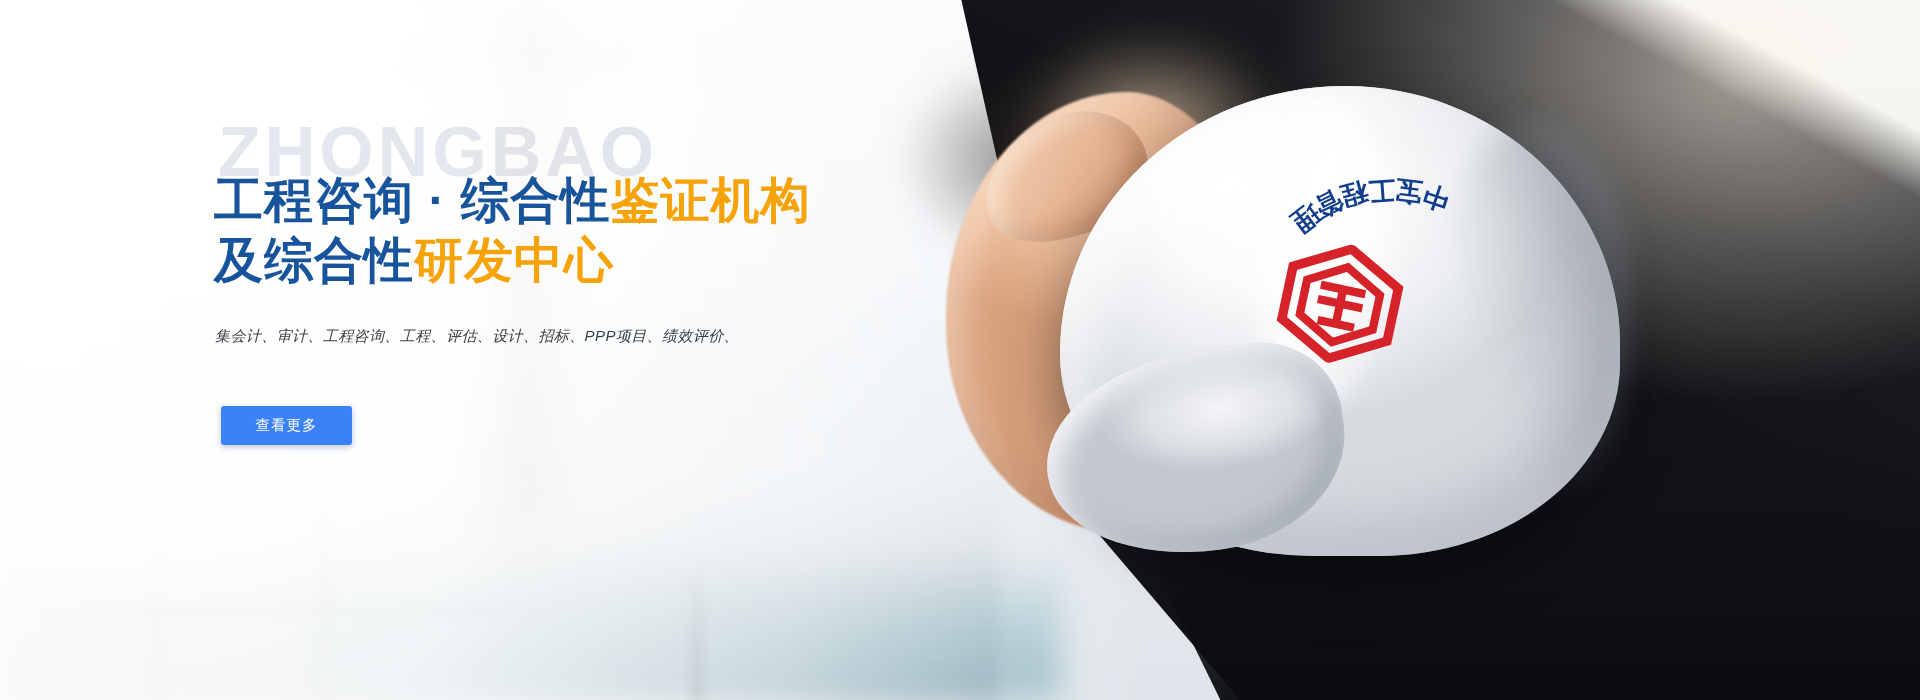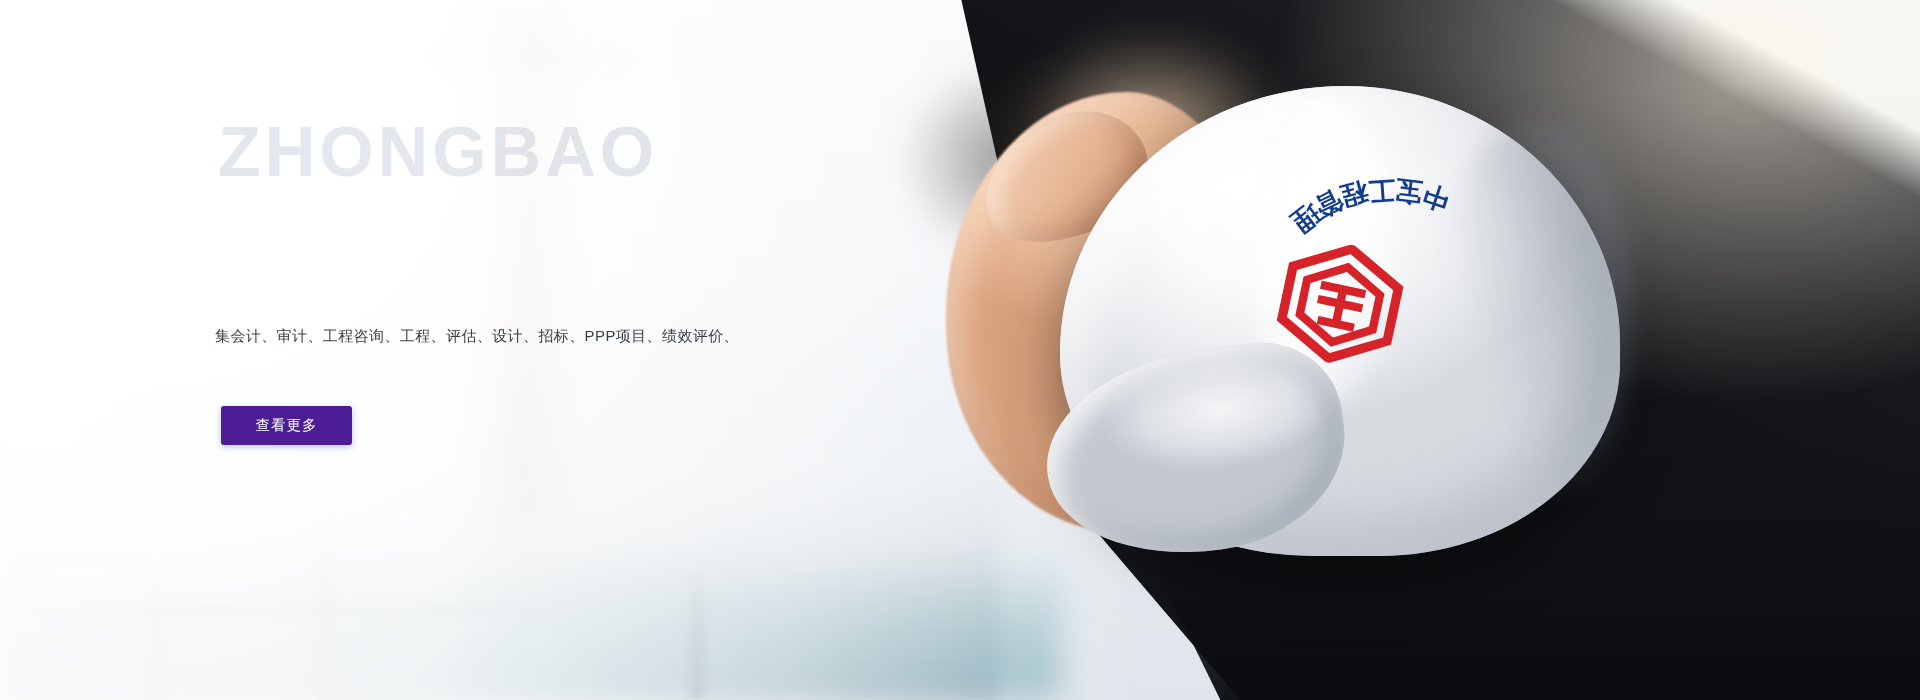--- a/index.html
+++ b/index.html
@@ -204,26 +204,26 @@
   .t-orange { color:#f5a309; }
 
   .subtitle {
     position:absolute; left:215px; top:314px;
     width:620px;
     font-size:15px;
     line-height:44px;
     color:#3a3f45;
     letter-spacing:0.4px;
   }
-  .subtitle .sl { display:block; white-space:nowrap; }
+  .subtitle .sl { display:block; white-space:nowrap;font-style:italic; }
 
   .cta {
     position:absolute; left:221px; top:406px;
     width:131px; height:39px;
-    background:#4c1d95;
+    background:#3b82f6;
     border:none; border-radius:3px;
     color:#ffffff;
     font-family:"Liberation Sans","DejaVu Sans",sans-serif;
     font-size:14.5px;
     letter-spacing:1px;
     cursor:pointer;
     box-shadow:0 2px 6px rgba(10,50,110,0.28);
   }
 
   
@@ -281,20 +281,28 @@
       <polygon points="60,4 112,32 112,84 60,112 8,84 8,32" fill="none" stroke="#d6232a" stroke-width="9"></polygon>
       <polygon points="60,22 96,42 96,76 60,96 24,76 24,42" fill="none" stroke="#d6232a" stroke-width="8"></polygon>
       <path d="M42 44 H78 M42 58 H78 M60 44 V78 M46 78 H74" fill="none" stroke="#d6232a" stroke-width="8" stroke-linecap="square"></path>
     </svg>
   </div>
 
   <div class="content">
 
     <div class="watermark">ZHONGBAO</div>
 
+    <div class="headline">
+      <span class="ln">
+        <span class="t-blue">工程咨询 · 综合性</span><span class="t-orange">鉴证机构</span>
+      </span>
+      <span class="ln">
+        <span class="t-blue">及综合性</span><span class="t-orange">研发中心</span>
+      </span>
+    </div>
 
     <div class="subtitle">
       <span class="sl">集会计、审计、工程咨询、工程、评估、设计、招标、PPP项目、绩效评价、</span>
     </div>
 
     <button class="cta">查看更多</button>
 
   </div>
 </div>
 

